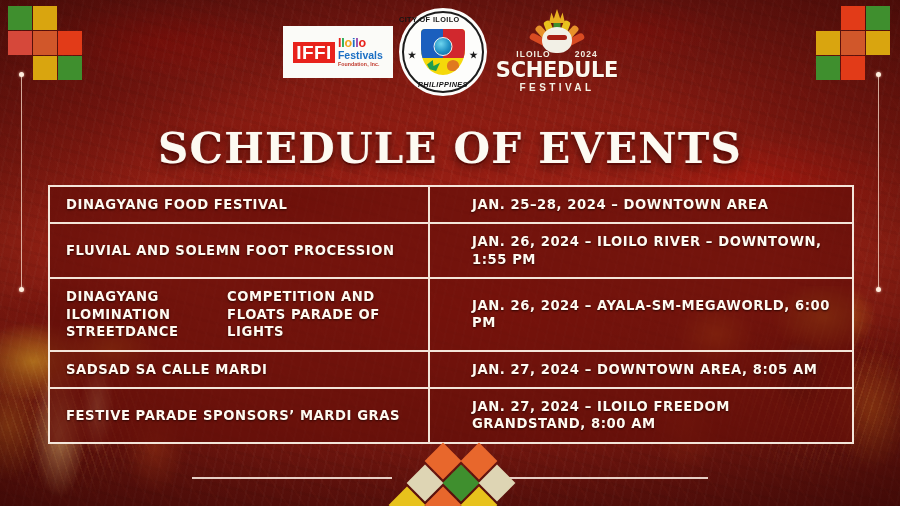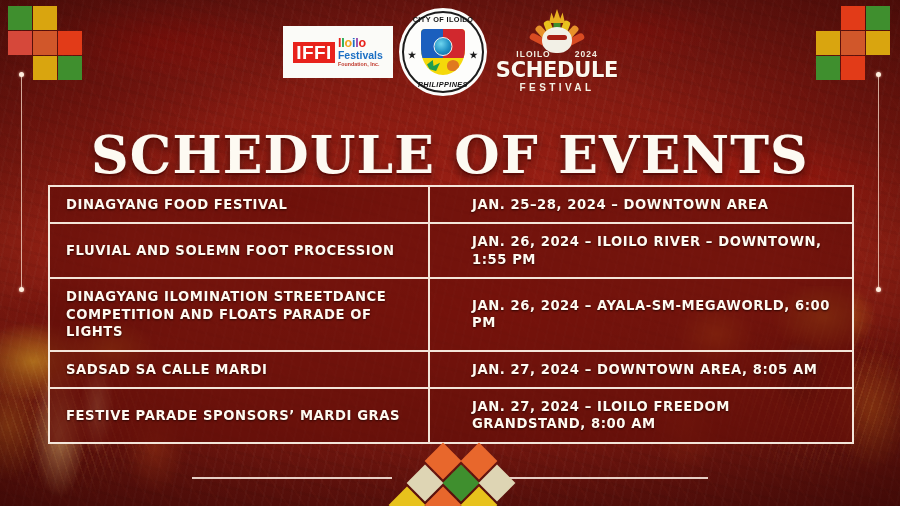--- a/index.html
+++ b/index.html
@@ -128,21 +128,21 @@
     position:relative; margin:0 6px;
   }
   .seal-ring {
     position:absolute; inset:3px; border-radius:50%;
     border:2px solid #1d1d1d;
   }
   .seal-text {
     position:absolute; inset:0; color:#141414;
     font-size:7.3px; font-weight:900; letter-spacing:.4px;
   }
-  .seal-top { position:absolute; top:7px; left:0; right:0; text-align:center; }
+  .seal-top { position:absolute; top:7px; left:0; right:0; text-align:left; }
   .seal-bot { position:absolute; bottom:7px; left:0; right:0; text-align:center;font-style:italic; }
   .seal-shield {
     width:44px; height:46px; position:relative;
     background:#f5d90a;
     border-radius:4px 4px 22px 22px / 4px 4px 26px 26px;
     overflow:hidden;
   }
   .sh-blue { position:absolute; left:0; top:0; width:50%; height:62%; background:#1b5fbe; }
   .sh-red  { position:absolute; right:0; top:0; width:50%; height:62%; background:#d1282e; }
   .sh-globe {
@@ -177,21 +177,21 @@
   .dg-main { color:#fbf8ef; font-size:21px; font-weight:900; letter-spacing:-.3px;
     line-height:.96; font-family:"DejaVu Sans", sans-serif;
     text-shadow:0 1px 0 #6d1009, 1px 0 0 #6d1009; }
   .dg-fest { color:#f5f1e4; font-size:10px; font-weight:700; letter-spacing:3.4px;
     margin-top:2px; }
 
   
   #title {
     position:absolute; top:124px; left:0; right:0; text-align:center;
     font-family:"DejaVu Serif", serif;
-    font-weight:bold; font-size:52px; letter-spacing:1.2px;
+    font-weight:bold; font-size:42px; letter-spacing:1.2px;
     color:#fdfaf2;
     text-shadow:
       0 2px 0 rgba(90,10,6,.9),
       0 4px 10px rgba(40,4,2,.65),
       0 0 1px rgba(255,255,255,.6);
   }
 
   
   #schedule-table {
     position:absolute; left:48px; top:185px; width:806px;
@@ -213,21 +213,21 @@
     font-family:"DejaVu Sans", sans-serif;
     font-weight:bold;
     font-size:13.2px;
     letter-spacing:.55px;
     text-shadow:0 1px 2px rgba(40,4,2,.9);
     line-height:1.32;
   }
   .cell-event { width:380px; flex:0 0 380px;
     border-right:2px solid rgba(255,247,235,.92); }
   .cell-detail { flex:1; }
-  .two-line { flex-direction:column; align-items:flex-start; justify-content:center; }
+  .two-line { align-items:flex-start; justify-content:center; }
 
   
   #diamond-cluster { position:absolute; left:0; right:0; bottom:-14px; height:80px; }
   .dia { position:absolute; width:26px; height:26px; transform:rotate(45deg); }
 </style>
 </head>
 <body>
 
 <div id="poster">
 

